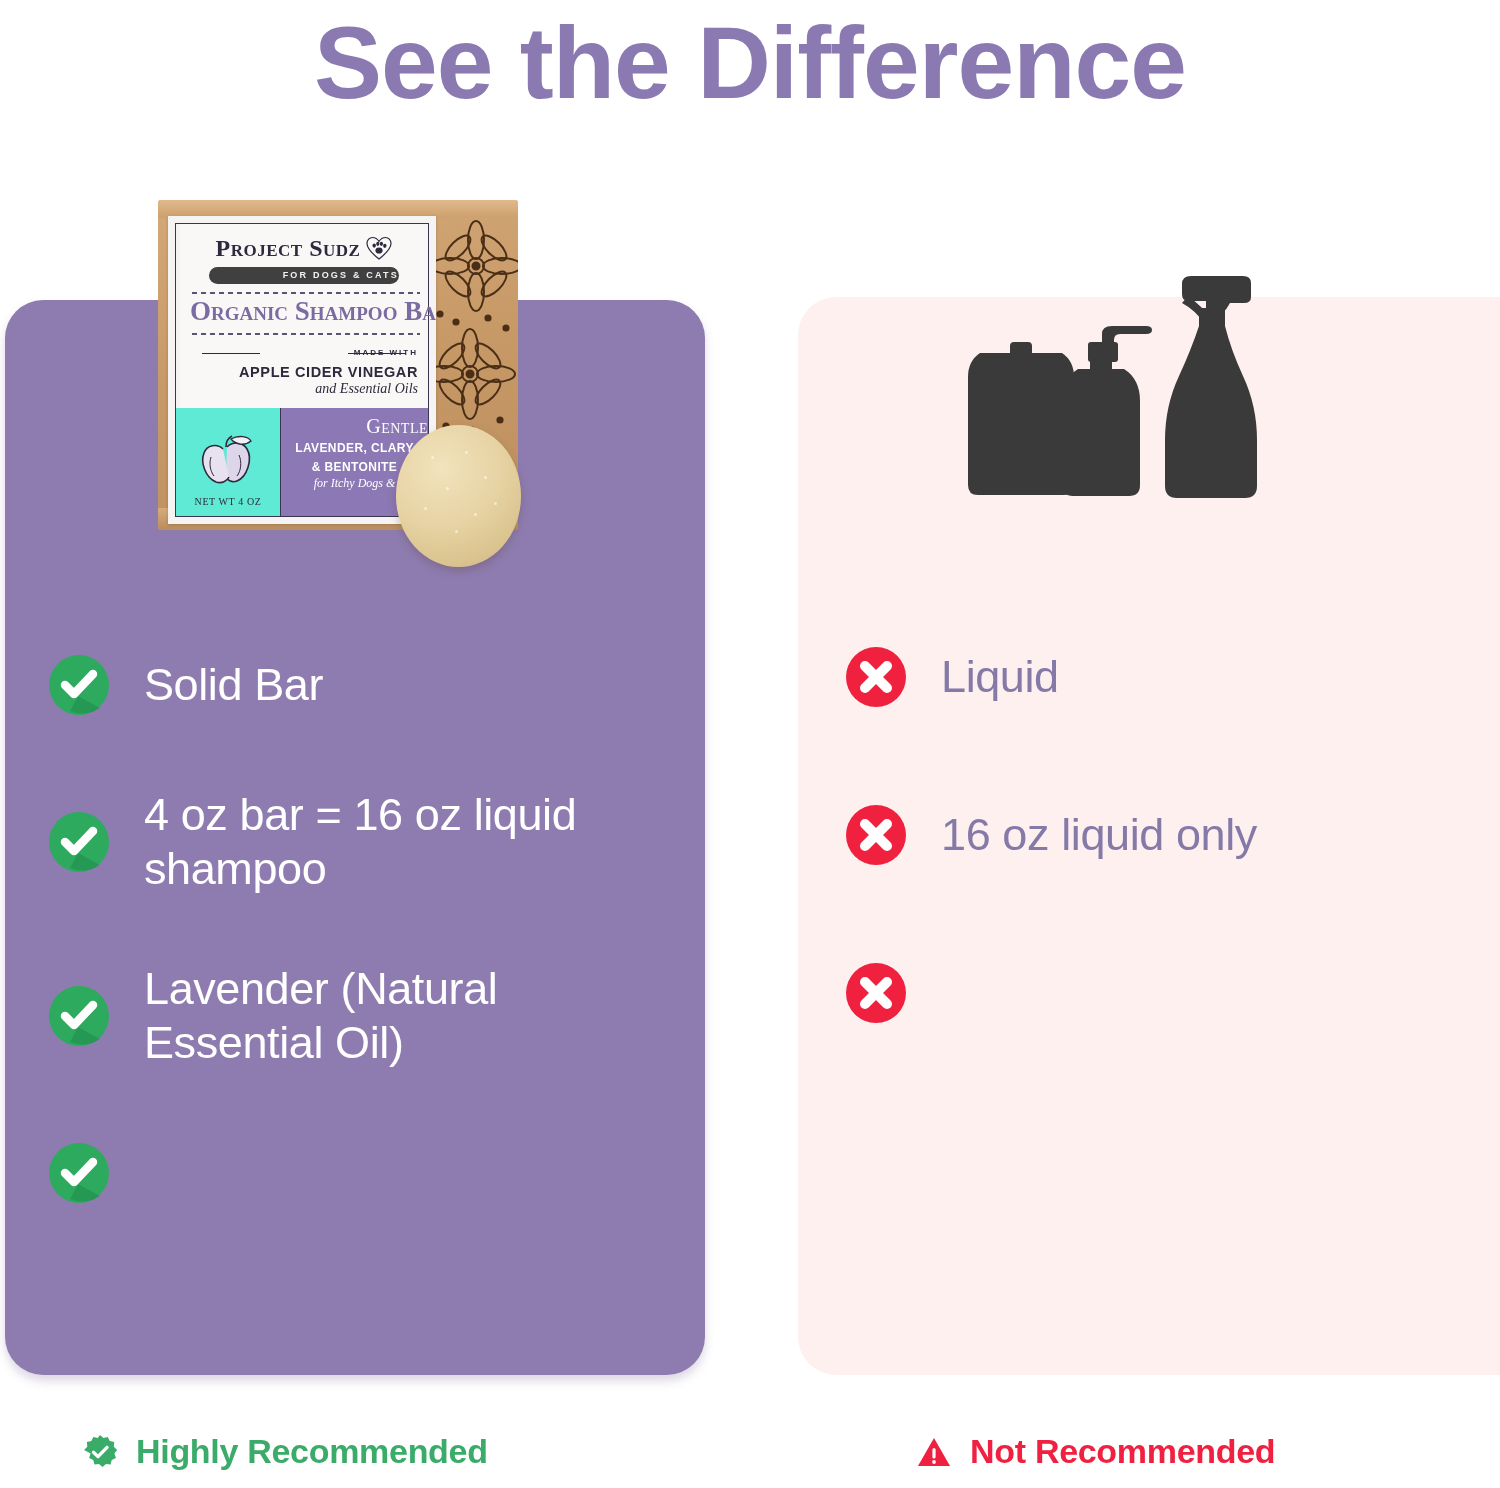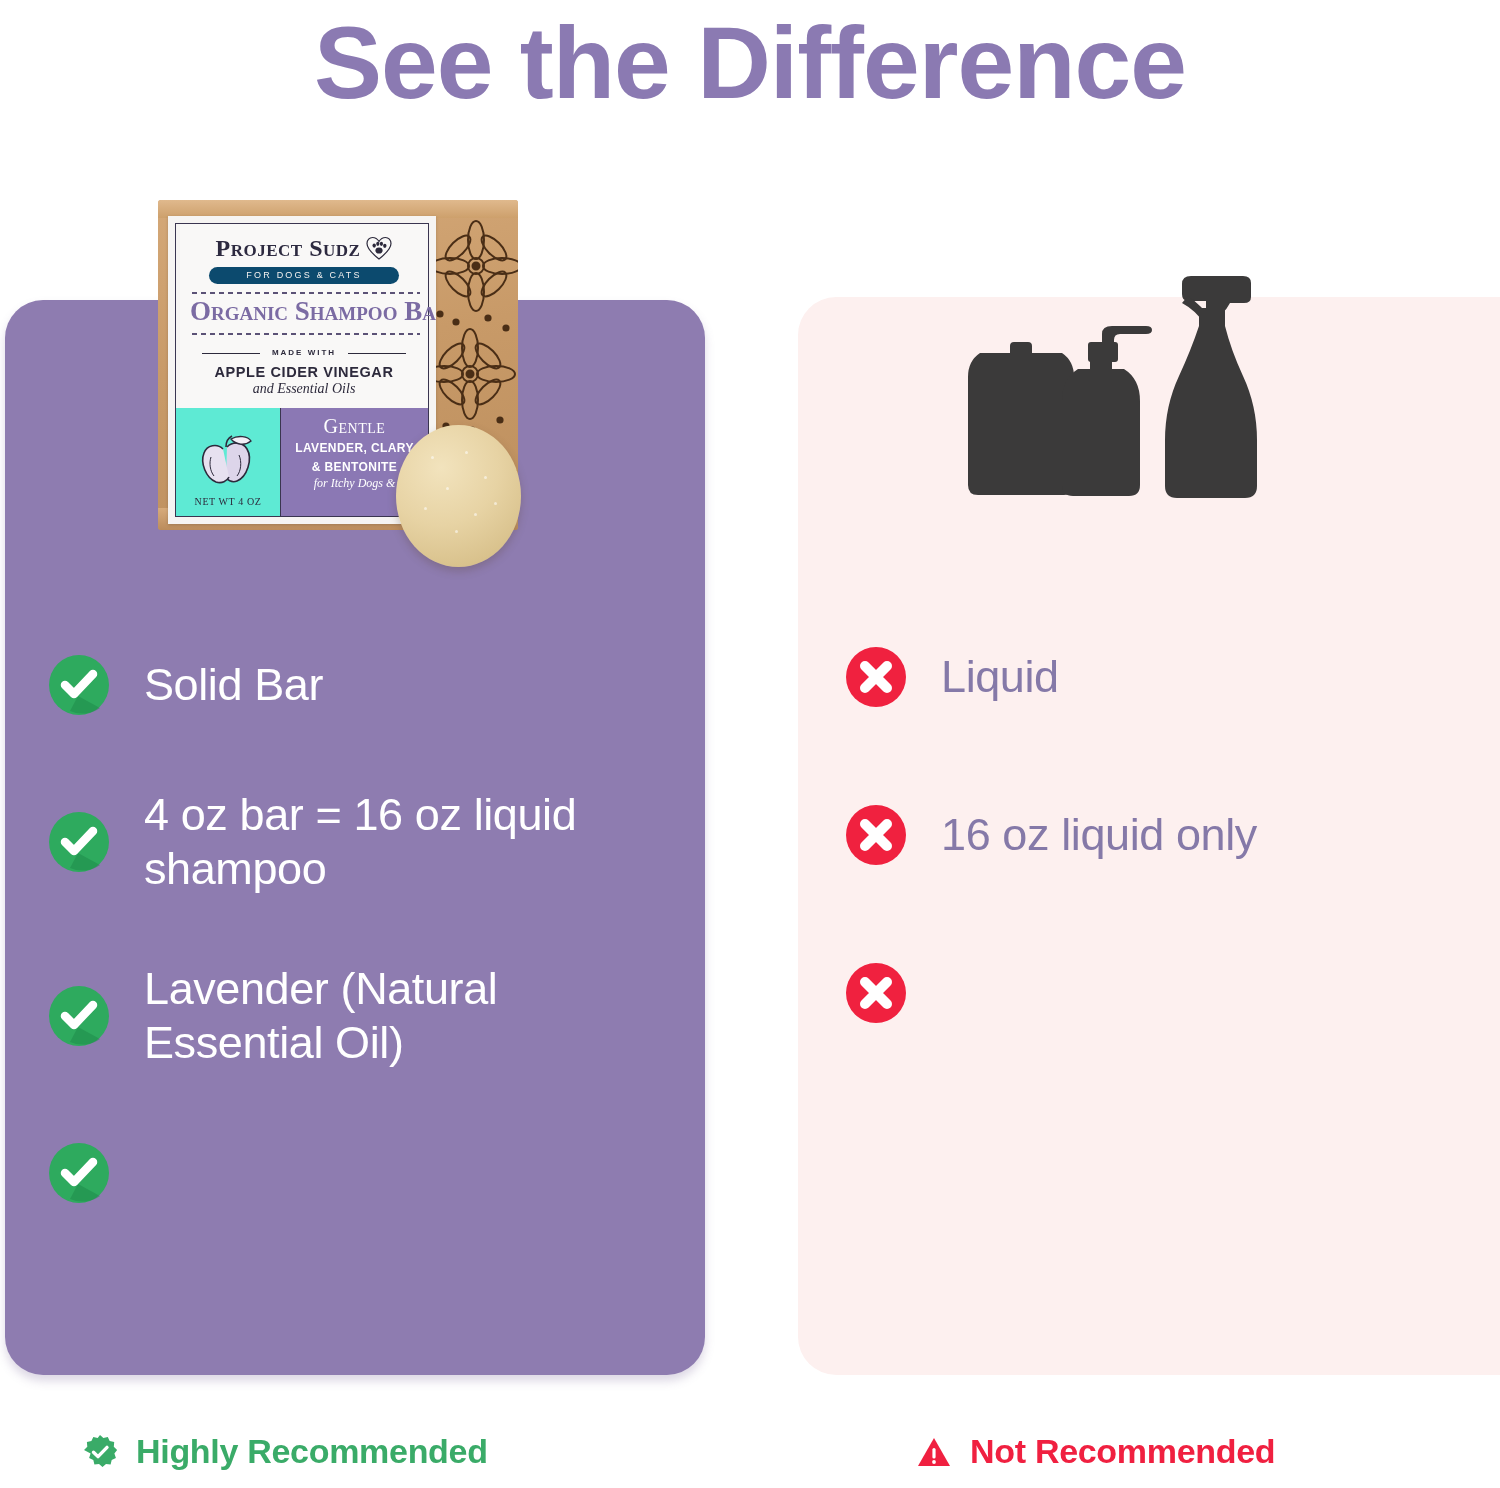--- a/index.html
+++ b/index.html
@@ -85,42 +85,42 @@
   .label-inner {
     position: absolute;
     left: 7px; top: 7px; right: 7px; bottom: 7px;
     border: 1.5px solid #3a3550;
   }
   .label-top {
     position: absolute; left: 4px; top: 0; right: 0; height: 196px;
     border-bottom: 1.5px solid #3a3550;
     background: #f9f8f7;
     padding: 12px 10px 0;
-    text-align: center;
+    text-align: right;
   }
   .brand-row {
     display: flex; align-items: center; justify-content: center; gap: 6px;
   }
   .brand-name {
     font-family: "Liberation Serif", serif;
     font-size: 24px; font-weight: bold;
     color: #2d2a40;
     letter-spacing: 0.5px;
     font-variant: small-caps;
     line-height: 1;
   }
   .paw-heart { width: 26px; height: 24px; display:block; }
   .dogs-cats-bar {
     margin: 7px auto 0;
     width: 190px; height: 17px;
-    background: #0c4a6e;
+    background: #404040;
     border-radius: 9px;
     color: #f4f2f0;
     font-size: 9px;
-    font-weight: normal;
+    font-weight: bold;
     letter-spacing: 2.2px;
     line-height: 17px;
   }
   .dotted-row {
     margin: 7px auto 2px;
     width: 230px; height: 4px;
     background-image: radial-gradient(#5b5276 45%, transparent 46%);
     background-size: 9px 4px;
   }
   .product-name {
@@ -185,20 +185,21 @@
     color: #ffffff;
     text-align: center;
     padding-top: 8px;
   }
   .gentle {
     font-family: "Liberation Serif", serif;
     font-size: 20px;
     font-variant: small-caps;
     letter-spacing: 0.5px;
     line-height: 1;
+    text-align: right;
   }
   .variant-ing {
     font-size: 12px; font-weight: bold;
     letter-spacing: 0.4px;
     line-height: 1.18;
     margin-top: 5px;
   }
   .variant-sub {
     font-family: "Liberation Serif", serif;
     font-style: italic;

